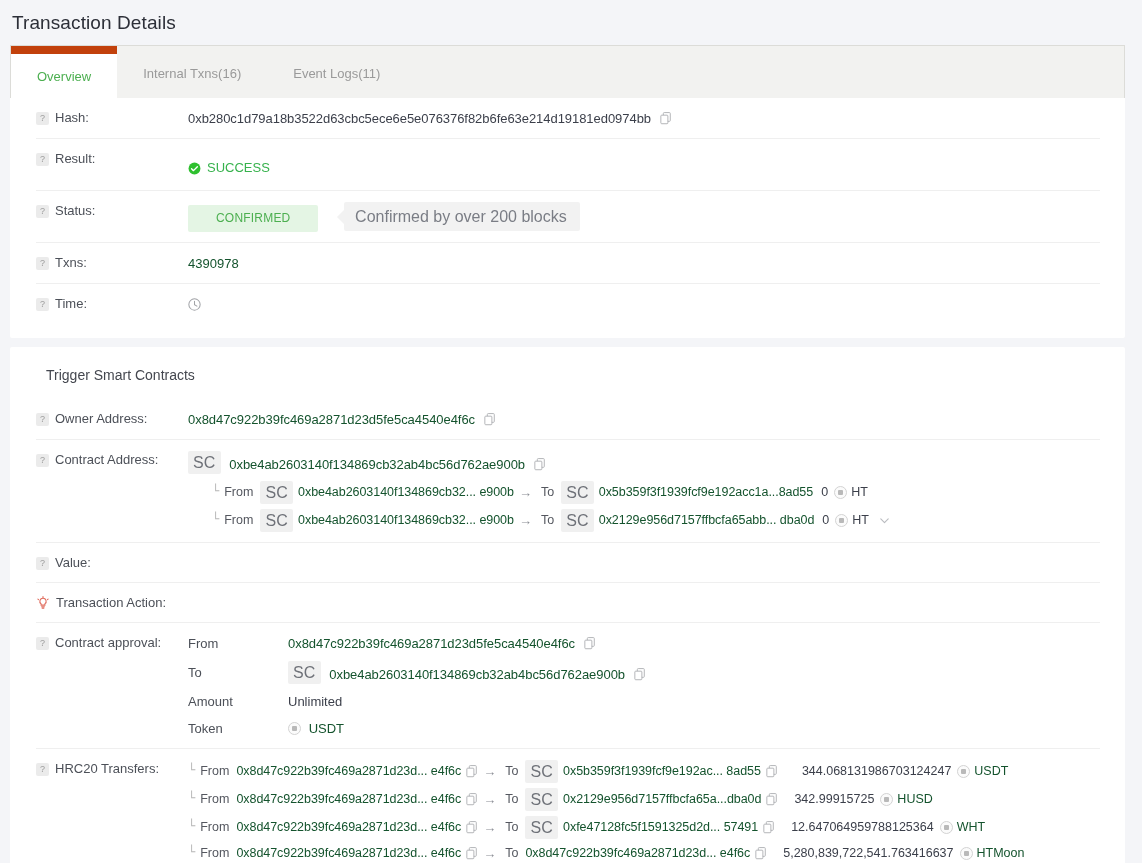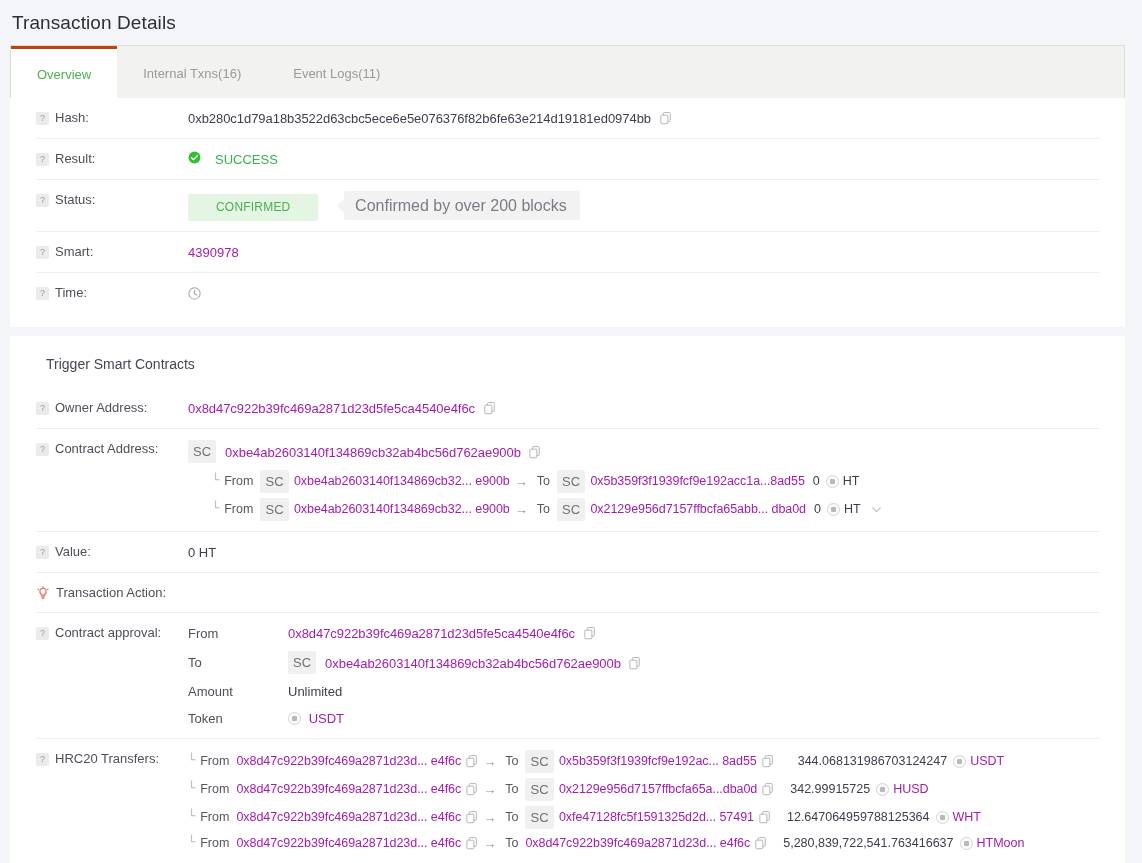--- a/index.html
+++ b/index.html
@@ -45,21 +45,21 @@
     font-size: 13px;
     color: #9a9a9a;
     cursor: pointer;
     background: transparent;
     border-top: 3px solid transparent;
     position: relative;
   }
   .tab.active {
     background: #ffffff;
     color: #4caf50;
-    border-top: 3px solid #c2410c;
+    border-top: 8px solid #c2410c;
     margin-bottom: -1px;
     z-index: 2;
   }
   .tab-spacer { flex: 1; }
 
   
   .row {
     display: flex;
     align-items: flex-start;
     border-bottom: 1px solid #efefef;
@@ -102,34 +102,34 @@
     margin-top: 3px;
   }
   .bulb {
     width: 14px; height: 14px;
     flex: 0 0 14px;
     margin-top: 2px;
     display: inline-block;
   }
 
   
-  .link { color: #a21caf; text-decoration: none; cursor: pointer; text-align: center; }
+  .link { color: #14532d; text-decoration: none; cursor: pointer; text-align: center; }
   .mono-addr { letter-spacing: -0.05px; }
 
   .copy {
     display: inline-block;
     width: 12px; height: 13px;
     vertical-align: -2px;
     margin-left: 5px;
     cursor: pointer;
     opacity: .55;
   }
 
   
-  .success { color: #37b24d; display: inline-flex; align-items: flex-start; gap: 14px; }
+  .success { color: #37b24d; display: inline-flex; align-items: center; gap: 6px; margin-top: 8px; }
   .check-circle { width: 13px; height: 13px; display: inline-block; vertical-align: -2px; }
 
   .badge-confirmed {
     display: inline-block;
     background: #e4f5e4;
     color: #4caf50;
     font-size: 12px;
     padding: 4px 28px;
     border-radius: 2px;
     letter-spacing: .2px;
@@ -153,21 +153,21 @@
     border-bottom: 8px solid transparent;
     border-right: 8px solid #f2f2f2;
   }
 
   
   .sc {
     display: inline-flex;
     align-items: center; justify-content: center;
     background: #f0f0f0;
     color: #6e7178;
-    font-size: 13px;
+    font-size: 16px;
     padding: 2px 5px;
     border-radius: 2px;
     margin-right: 5px;
     vertical-align: 1px;
     letter-spacing: .2px;
   }
 
   
   .tokicon {
     display: inline-block;
@@ -300,21 +300,21 @@
       </div>
       <div class="value">
         <span class="badge-confirmed">CONFIRMED</span>
         <span class="tip">Confirmed by over 200 blocks</span>
       </div>
     </div>
 
     <div class="row">
       <div class="label">
         <span class="qmark">?</span>
-        <span>Smart:</span>
+        <span>Txns:</span>
       </div>
       <div class="value">
         <span class="link">4390978</span>
       </div>
     </div>
 
     <div class="row noborder">
       <div class="label">
         <span class="qmark">?</span>
         <span>Time:</span>
@@ -402,21 +402,20 @@
           </div>
         </div>
       </div>
     </div>
 
     <div class="row">
       <div class="label">
         <span class="qmark">?</span>
         <span>Value:</span>
       </div>
-      <div class="value">0 HT</div>
     </div>
 
     <div class="row">
       <div class="label">
         <span class="bulb">
           <svg viewBox="0 0 14 14" width="14" height="14" fill="none" stroke="#e06b5c" stroke-width="1.1" stroke-linecap="round">
             <path d="M7 2.3a3.1 3.1 0 0 0-1.9 5.6v1.2h3.8V7.9A3.1 3.1 0 0 0 7 2.3z"></path>
             <path d="M5.6 10.7h2.8M6.1 12.1h1.8"></path>
             <path d="M7 .6v.9M1.9 3.1l.7.5M12.1 3.1l-.7.5"></path>
           </svg>

